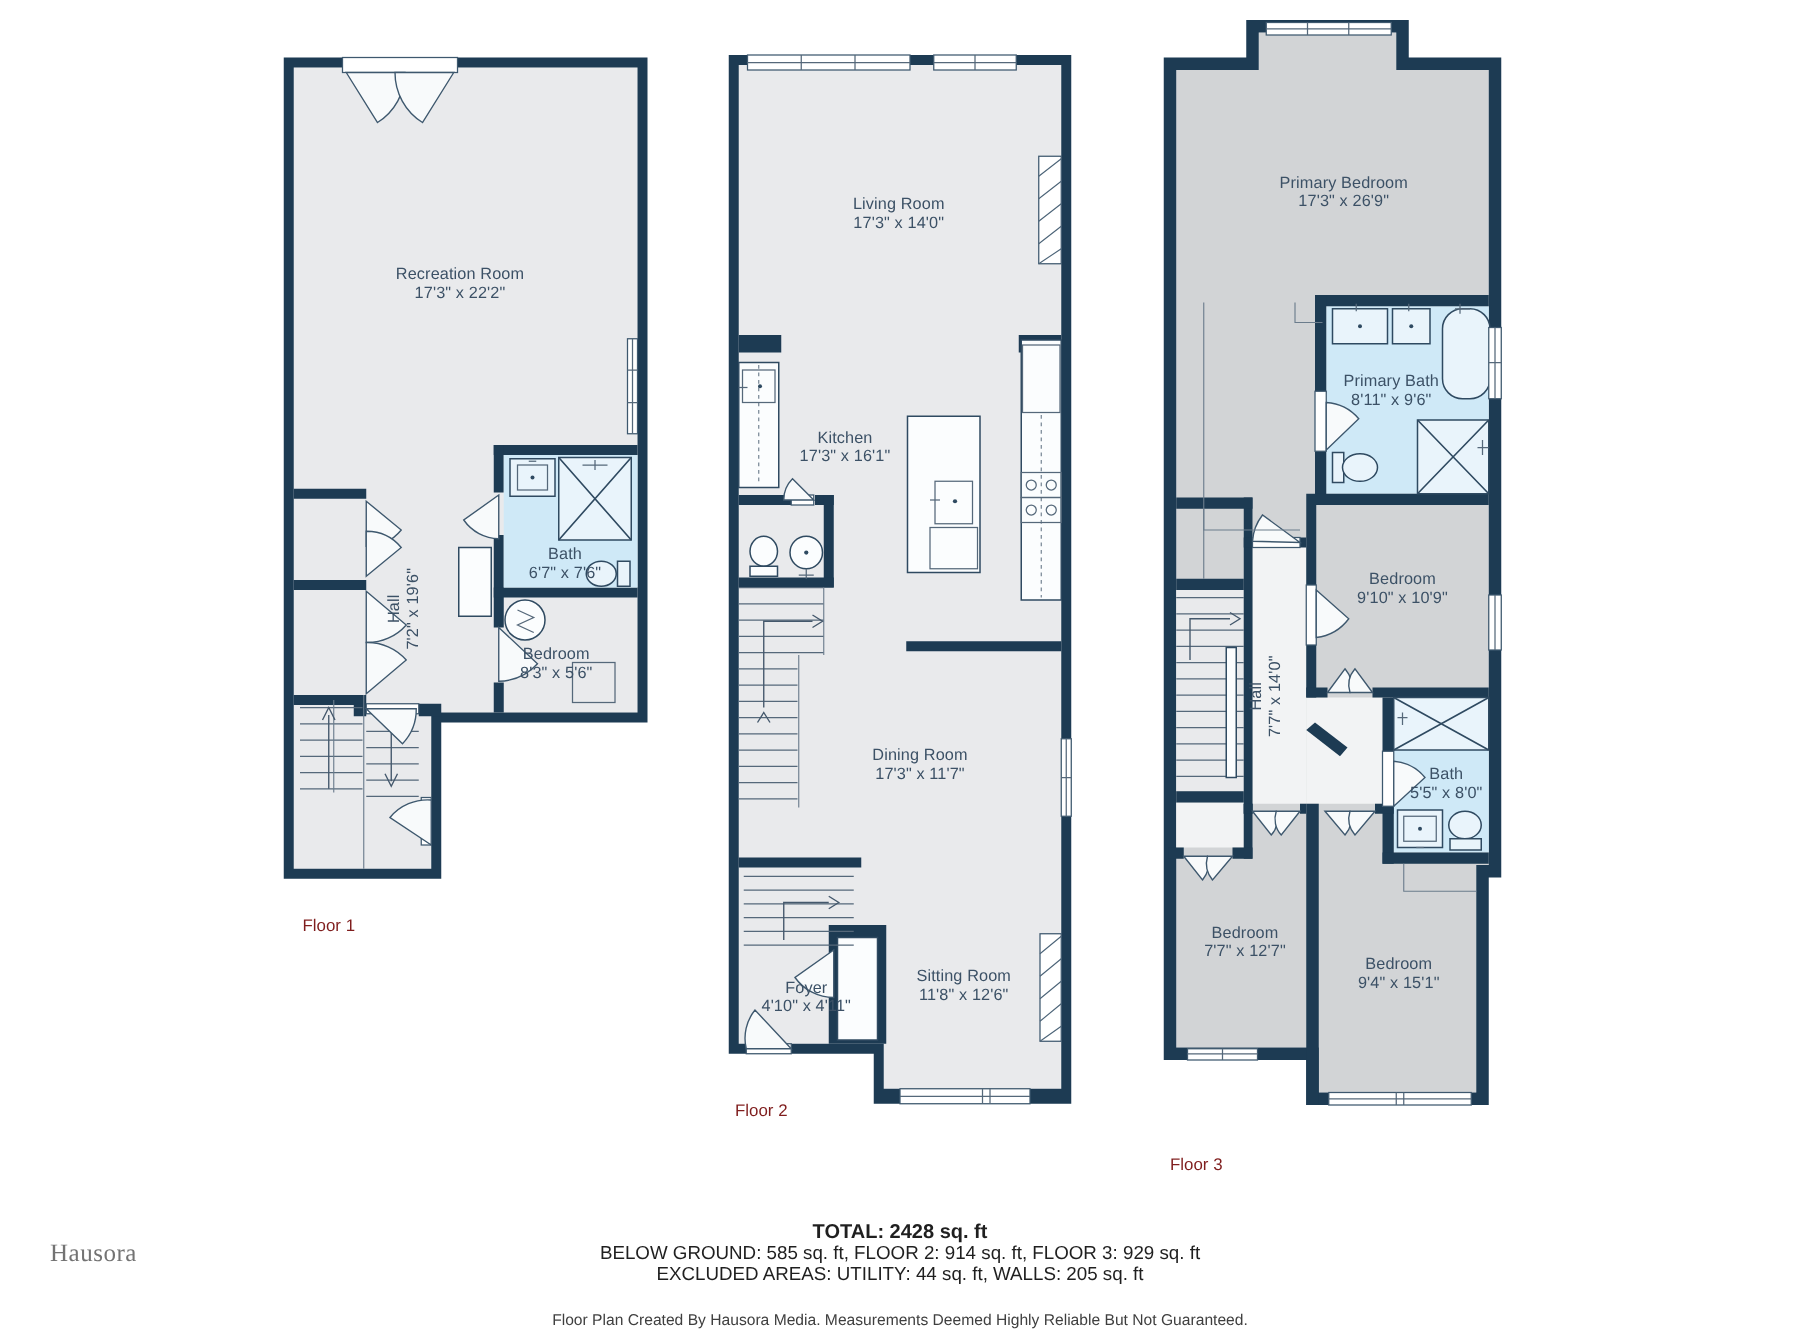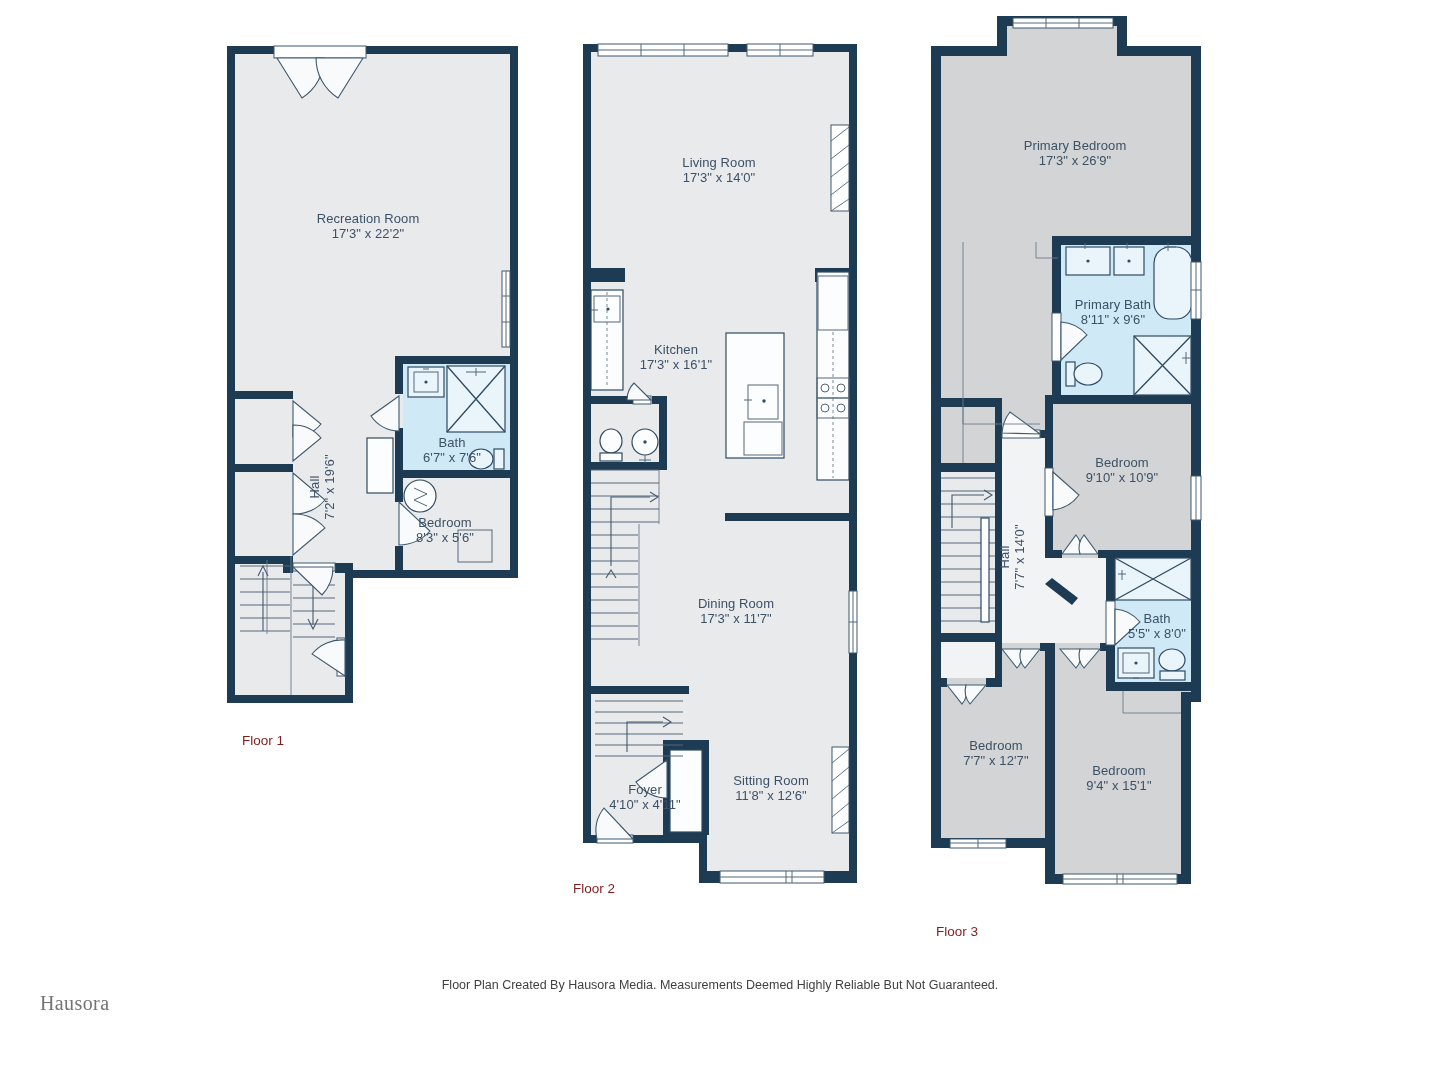--- a/index.html
+++ b/index.html
@@ -21,21 +21,21 @@
   .room-label{position:absolute;transform:translate(-50%,-50%);text-align:center;
       color:#3c5166;font-size:13px;line-height:15px;white-space:nowrap;letter-spacing:.1px;}
   .room-label .nm,.room-label .dm{display:block;}
   .room-label.vert{transform:translate(-50%,-50%) rotate(-90deg);}
   .floor-caption{position:absolute;color:#7f1d1d;font-size:13.5px;white-space:nowrap;}
   .brand{position:absolute;left:40px;top:992px;font-family:"Liberation Serif",serif;
       font-size:20px;color:#737373;letter-spacing:.4px;}
   .summary{position:absolute;left:0;right:0;top:977px;text-align:center;color:#1f1f1f;}
   .summary .total{font-size:16px;font-weight:bold;line-height:18px;}
   .summary .line{font-size:15px;line-height:16.5px;}
-  .summary .disclaimer{font-size:12.5px;color:#3f3f3f;margin-top:1px;line-height:14px;}
+  .summary .disclaimer{font-size:12.5px;color:#3f3f3f;margin-top:21px;line-height:14px;}
 </style>
 </head>
 <body>
 
 <div id="canvas">
 
 <svg id="plan-svg" width="1440" height="1071" viewBox="0 0 1440 1071" xmlns="http://www.w3.org/2000/svg">
 
   <g>
     <path d="M235,54 H510 V570 H345 V695 H235 Z" fill="#e9eaec"></path>
@@ -422,22 +422,25 @@
 <div class="room-label" style="left:996px;top:753px">
   <span class="nm">Bedroom</span>
       <span class="dm">7'7" x 12'7"</span>
 </div>
 <div class="room-label" style="left:1119px;top:778px">
   <span class="nm">Bedroom</span>
       <span class="dm">9'4" x 15'1"</span>
 </div>
 
 <div class="floor-caption" style="left:242px;top:733px">Floor 1</div>
-<div class="floor-caption" style="left:573px;top:881px">Floor 2</div>
+<div class="floor-caption" style="left:588px;top:881px">Floor 2</div>
 <div class="floor-caption" style="left:936px;top:924px">Floor 3</div>
 
 <div class="brand">Hausora</div>
 
 <div class="summary">
+  <div class="total">TOTAL: 2428 sq. ft</div>
+  <div class="line">BELOW GROUND: 585 sq. ft, FLOOR 2: 914 sq. ft, FLOOR 3: 929 sq. ft</div>
+  <div class="line">EXCLUDED AREAS: UTILITY: 44 sq. ft, WALLS: 205 sq. ft</div>
   <div class="disclaimer">Floor Plan Created By Hausora Media. Measurements Deemed Highly Reliable But Not Guaranteed.</div>
 </div>
 
 </div>
 
 </body></html>

